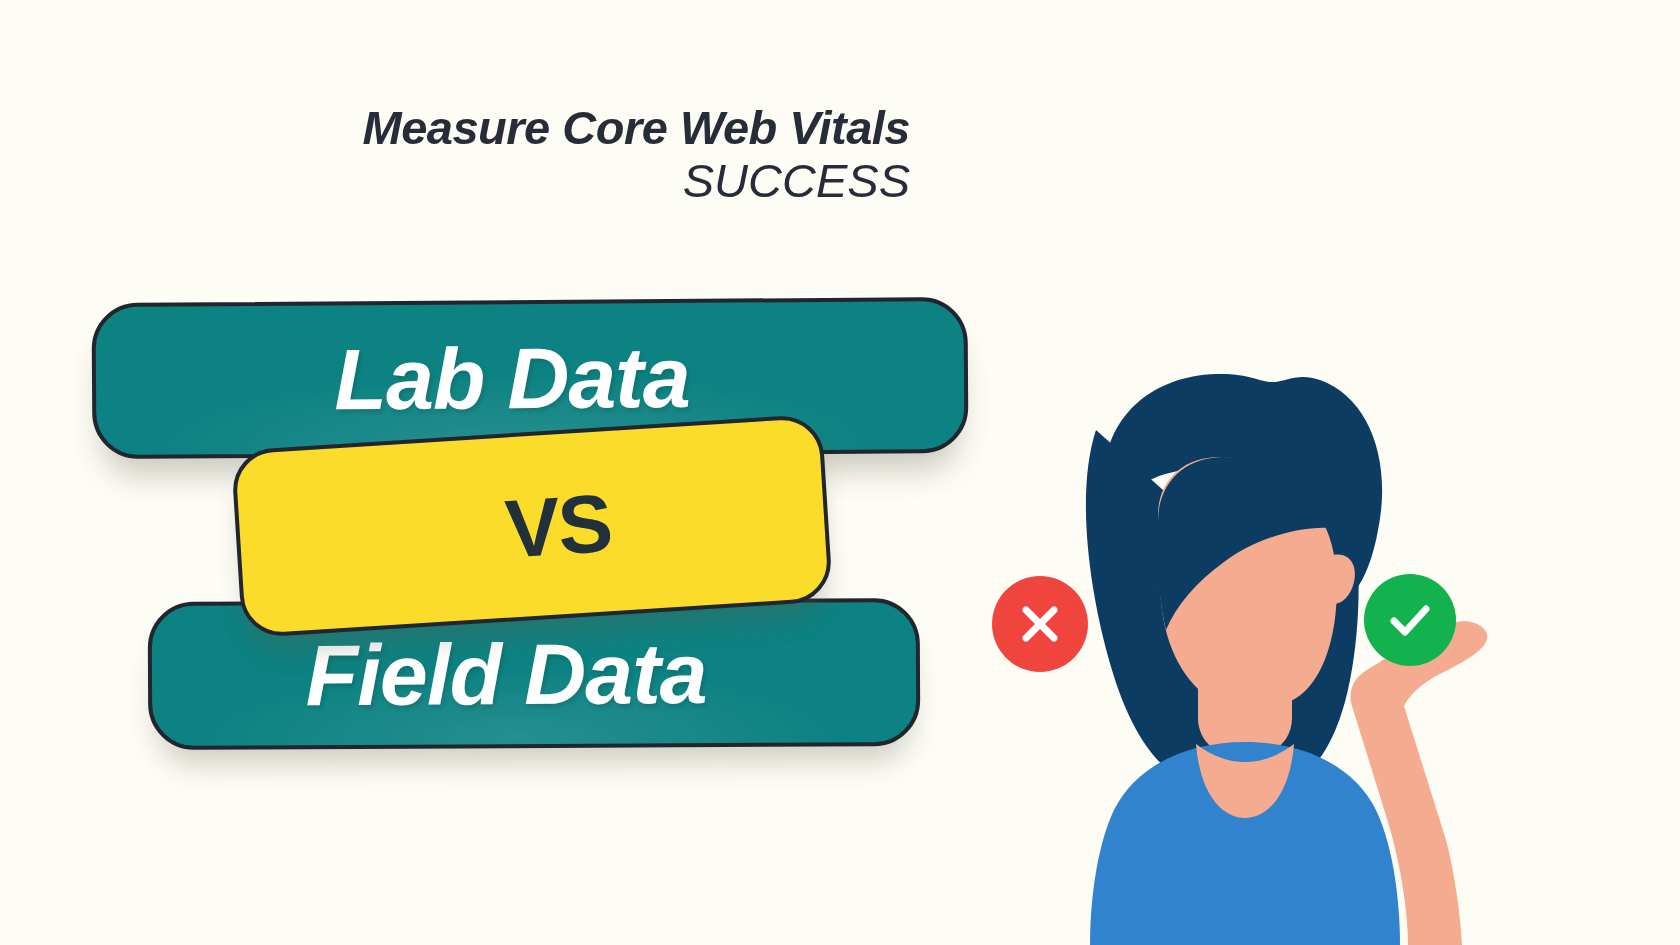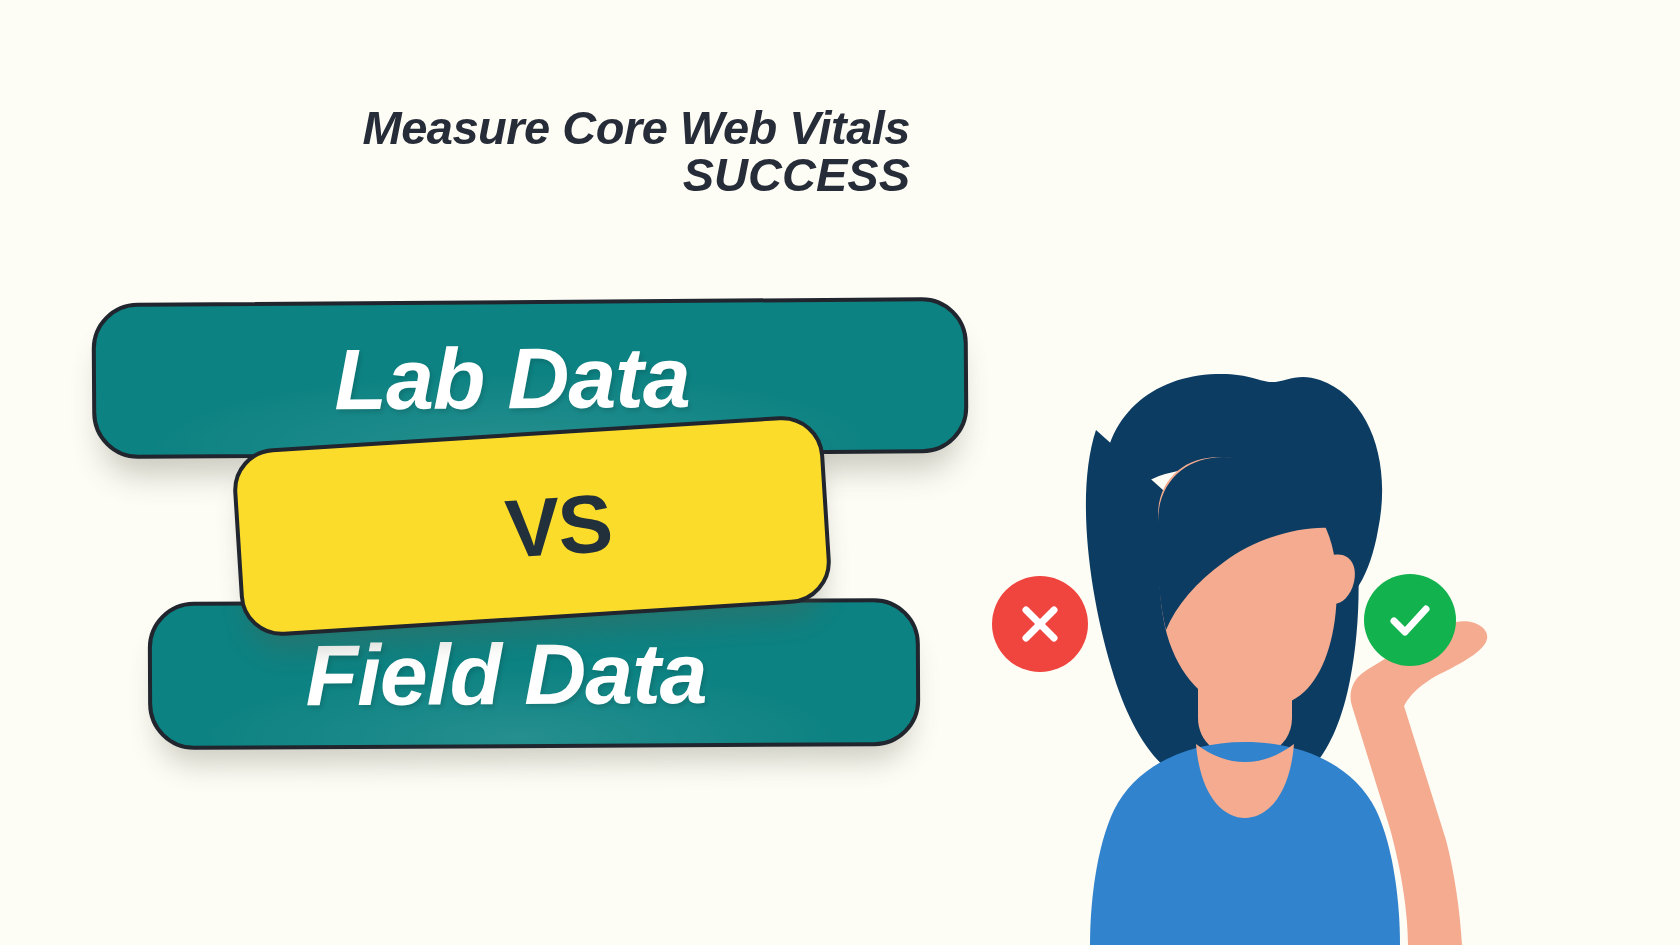--- a/index.html
+++ b/index.html
@@ -30,25 +30,25 @@
     font-size: 47px;
     font-weight: 800;
     font-style: italic;
     letter-spacing: -0.5px;
     color: #262c38;
     white-space: nowrap;
   }
   #headline .line2 {
     display: block;
     font-size: 47px;
-    font-weight: 700;
+    font-weight: 400;
     font-style: italic;
     letter-spacing: 0px;
     color: #262c38;
-    margin-top: 0;
+    margin-top: 6px;
   }
 
   
   .pill {
     position: absolute;
     box-sizing: border-box;
     display: flex;
     align-items: center;
     justify-content: center;
     border: 4px solid #20252e;

